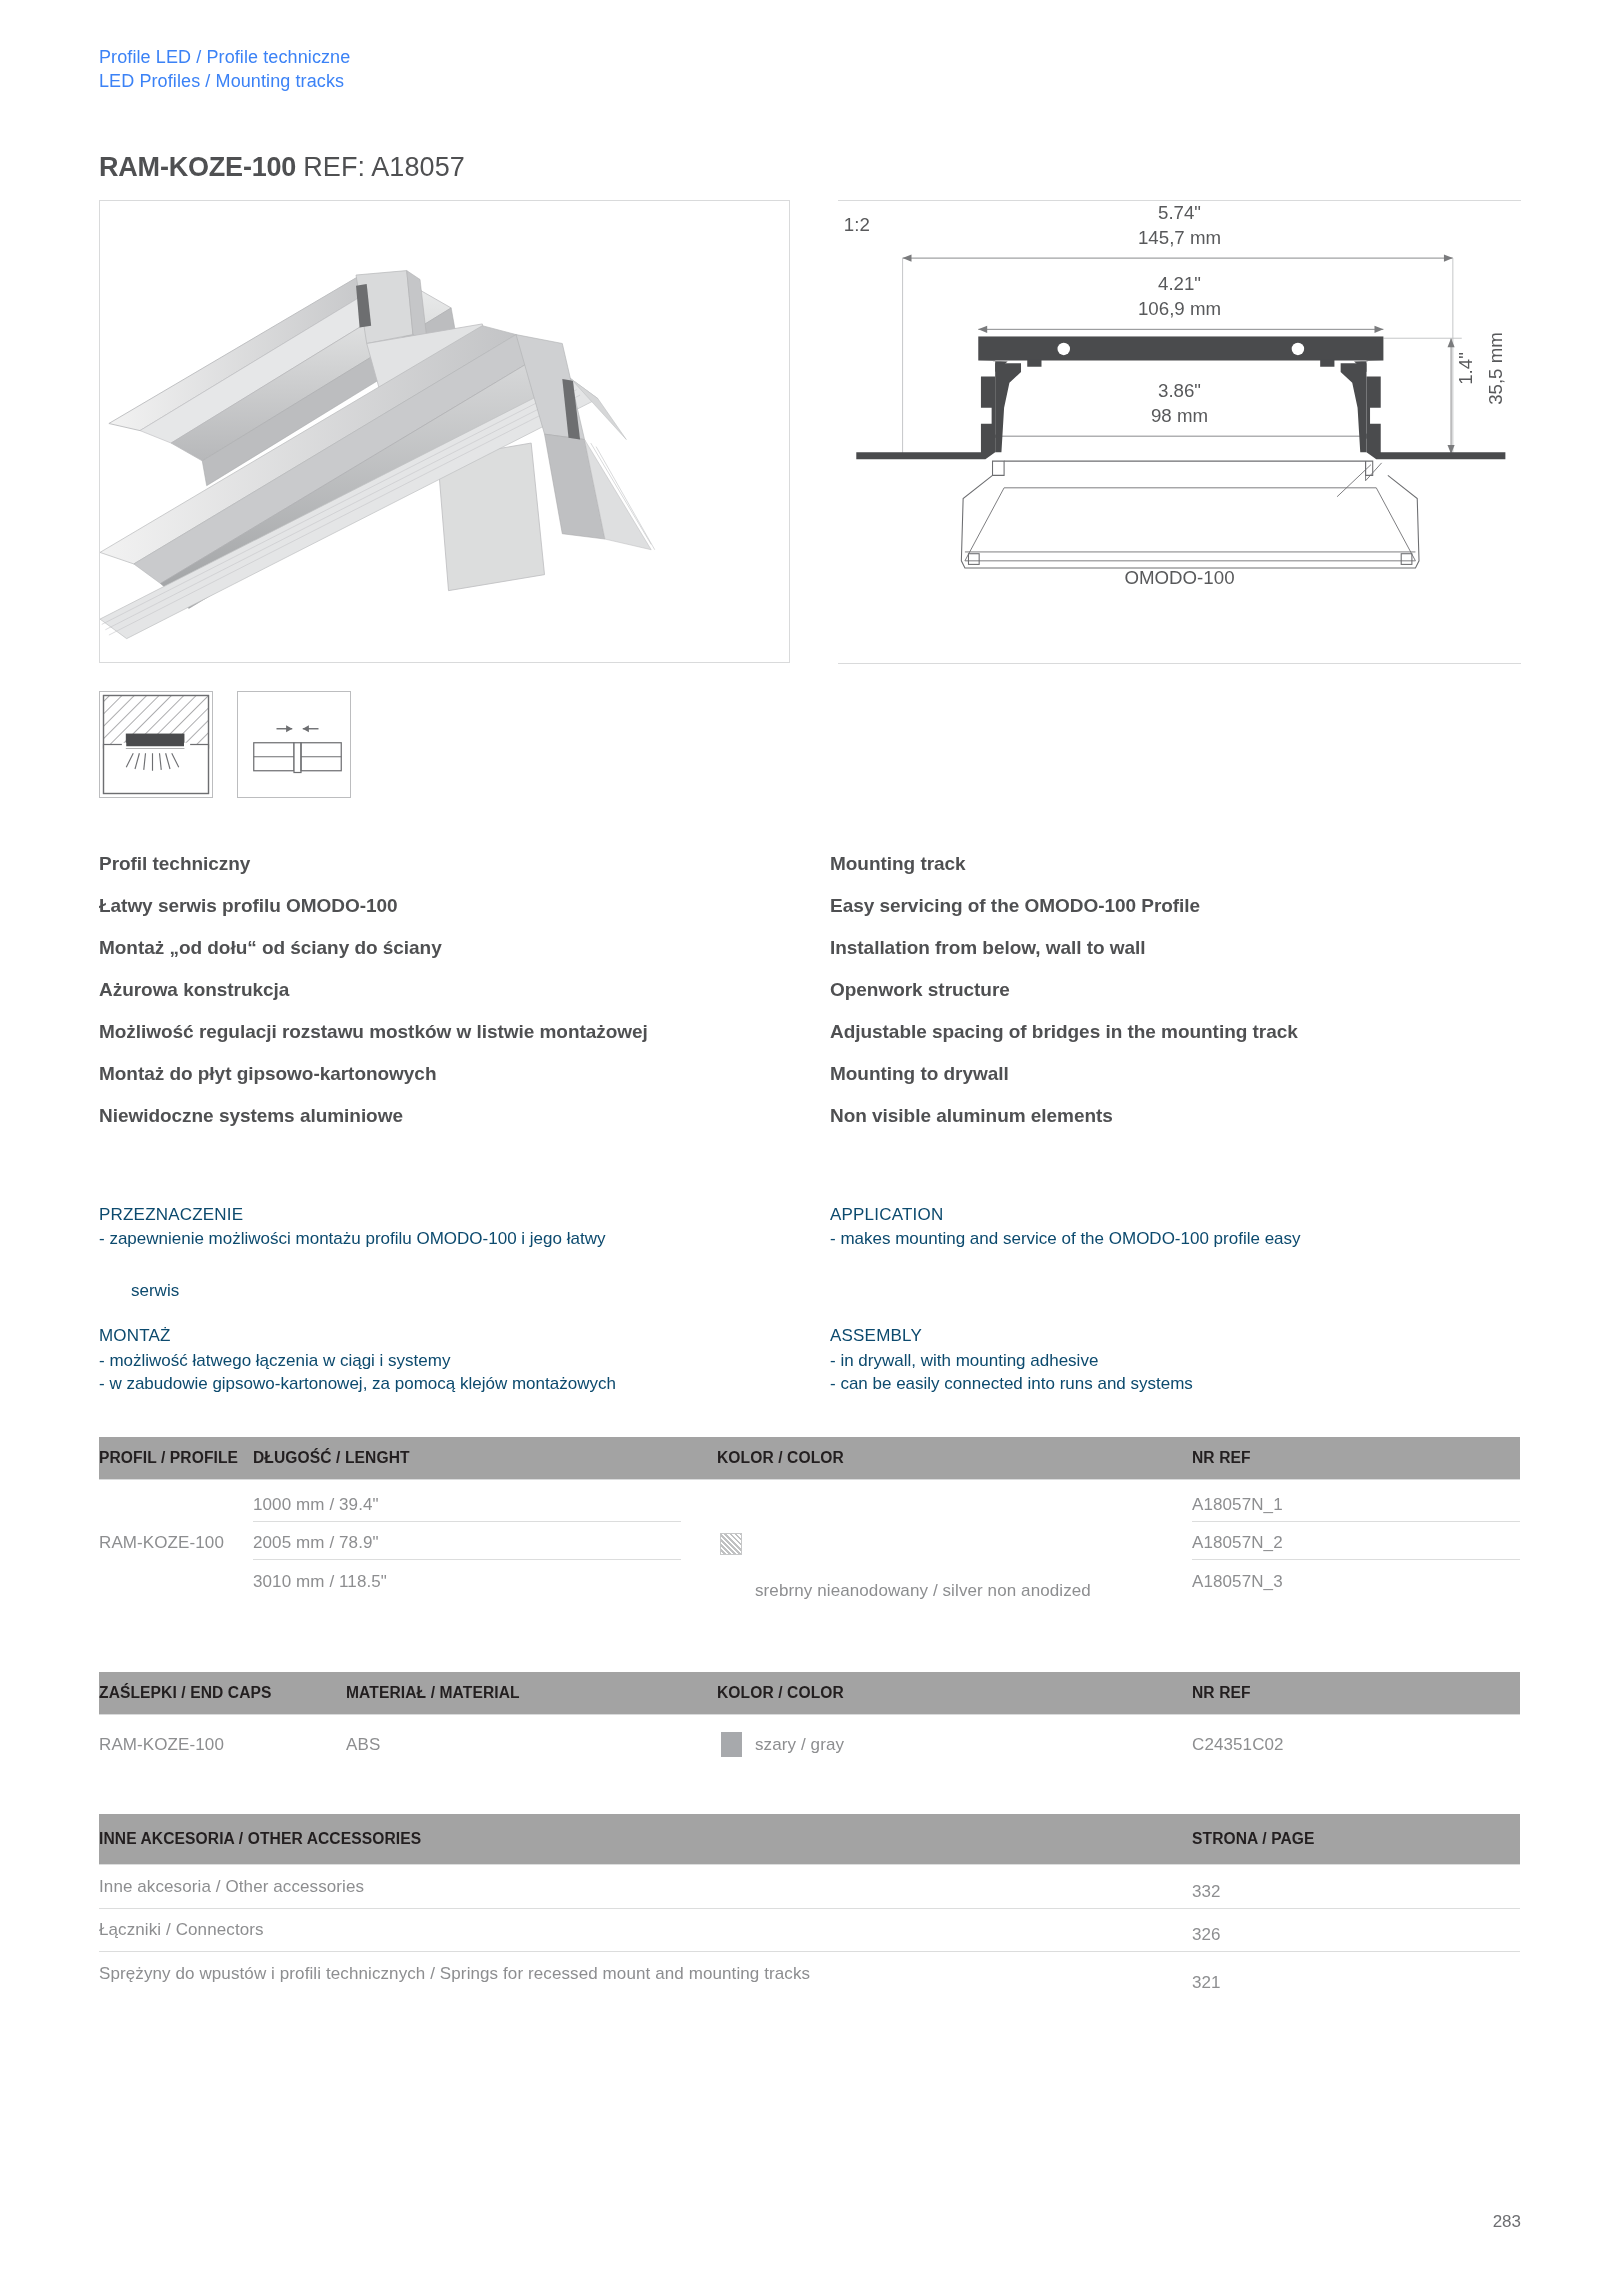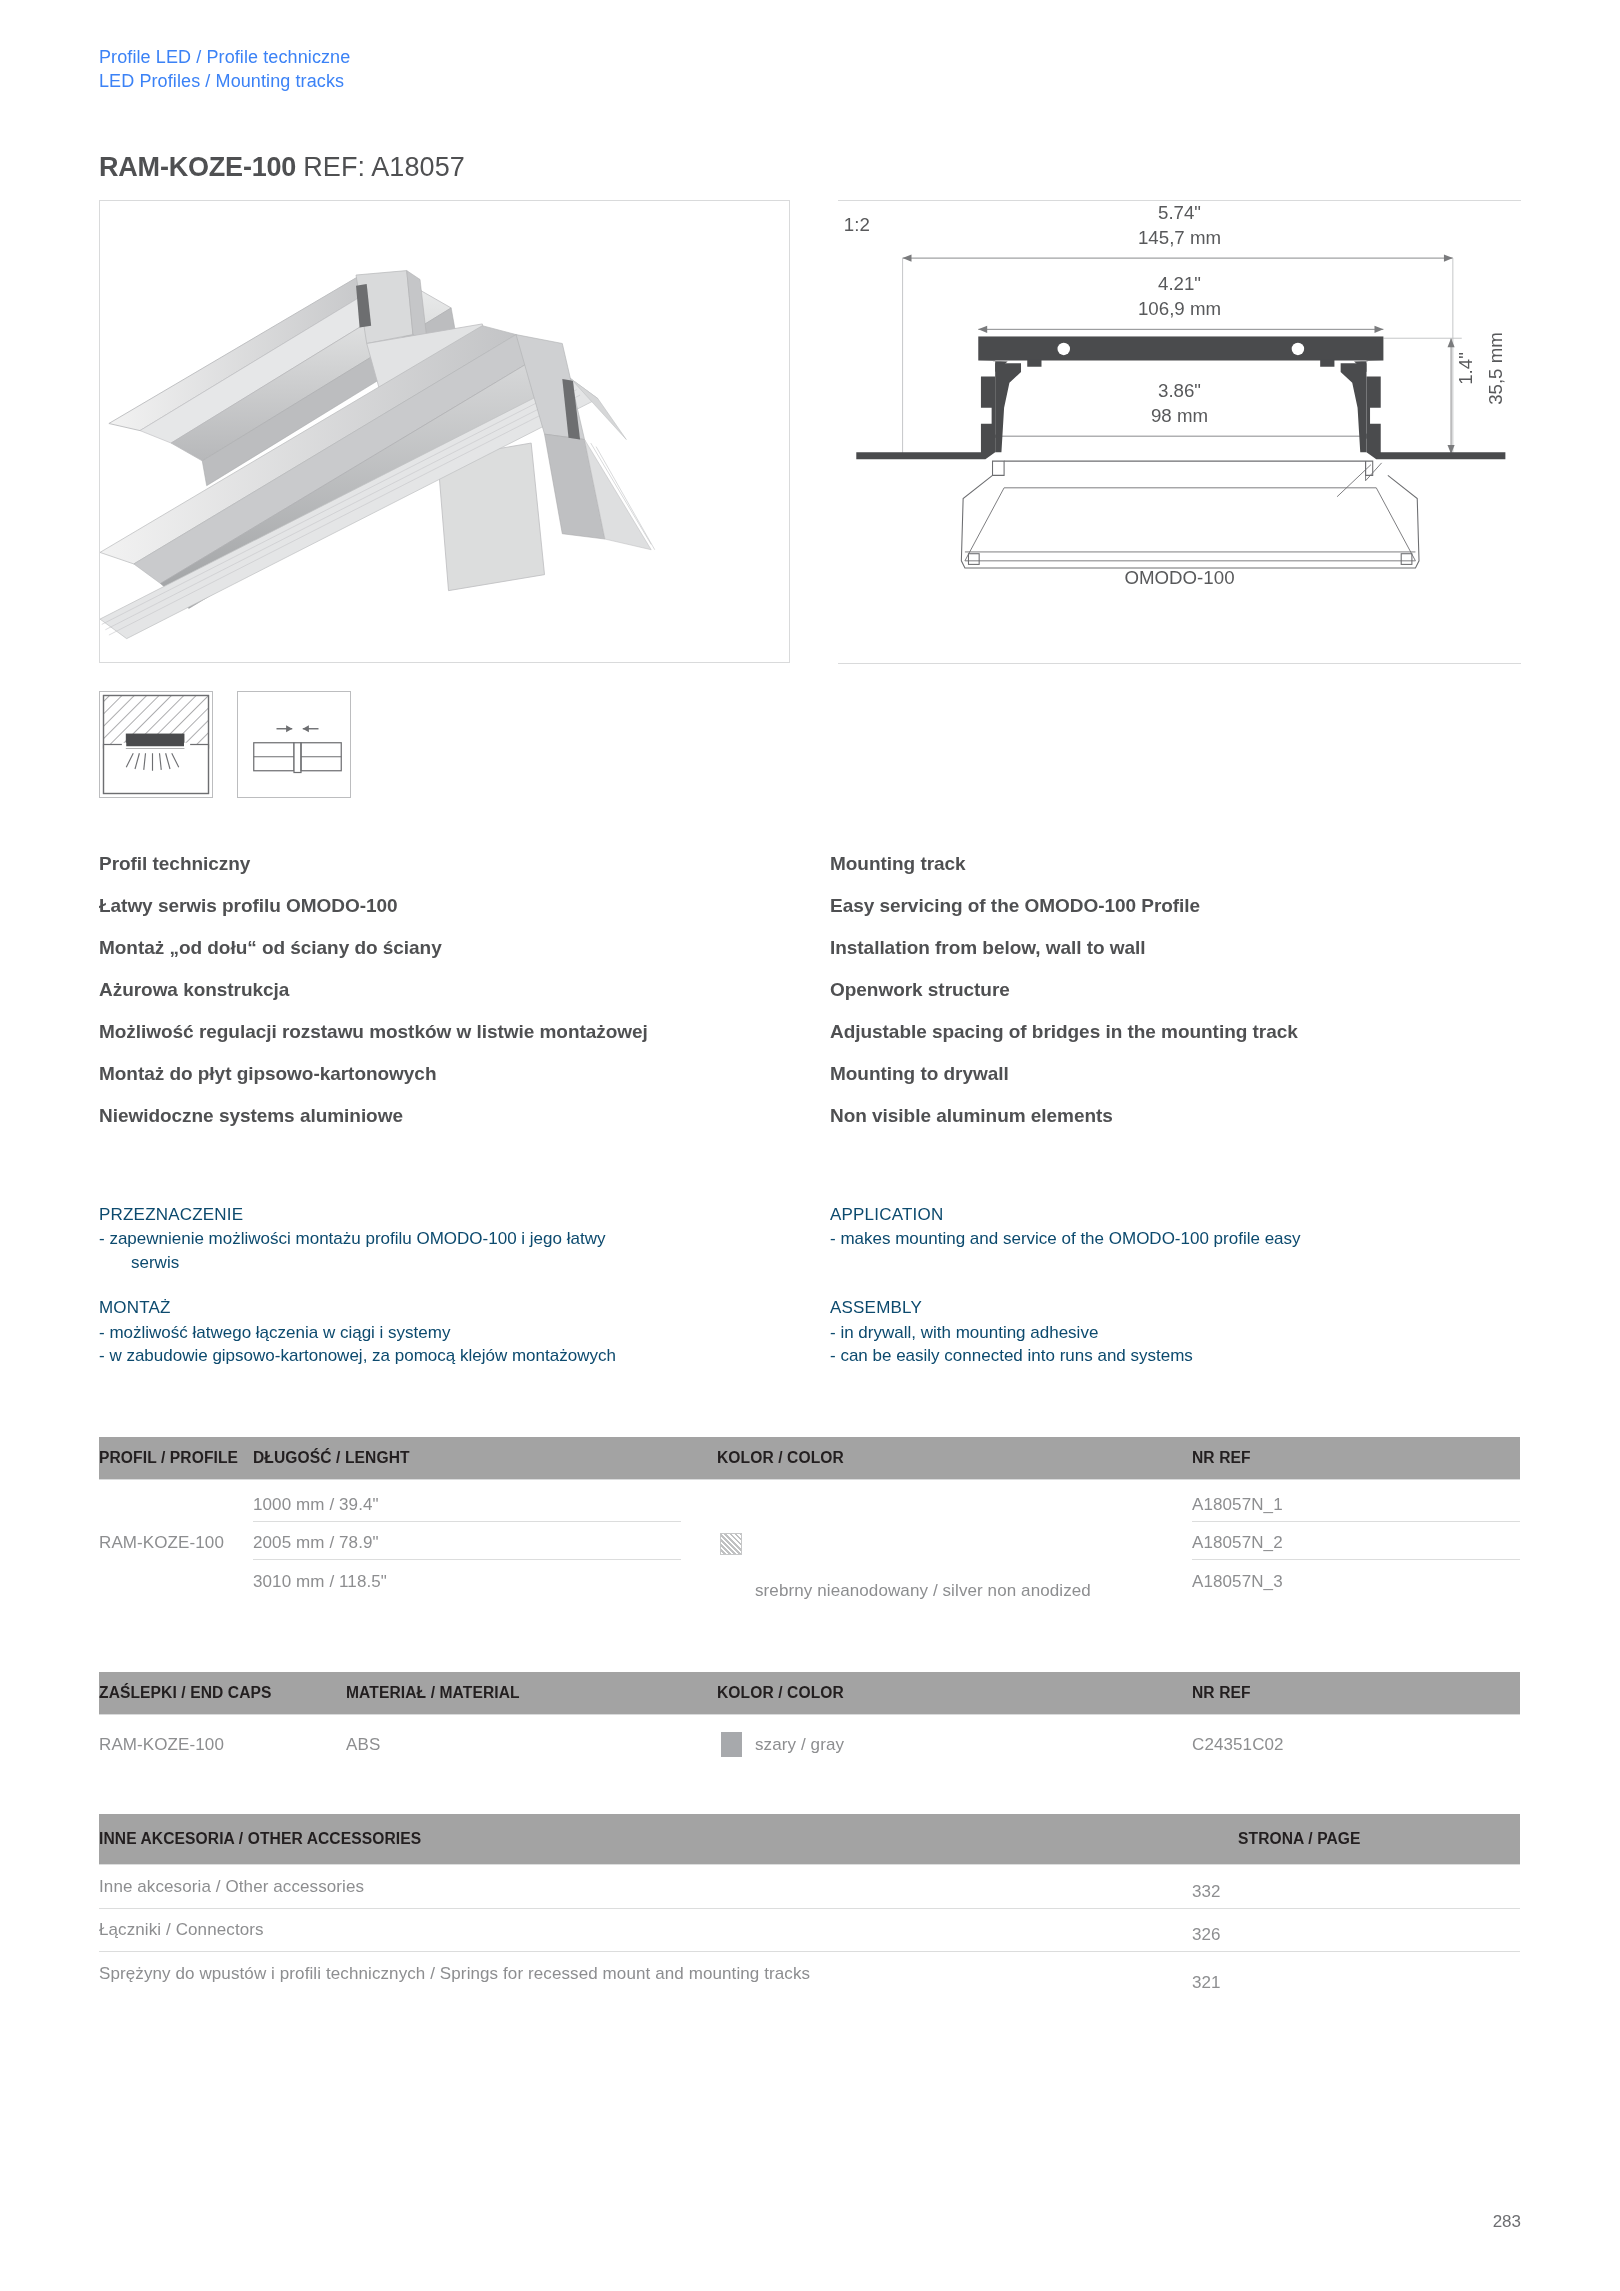--- a/index.html
+++ b/index.html
@@ -61,21 +61,21 @@
     line-height: 25px; margin-bottom: 17px; letter-spacing: -0.04px;
   }
 
   
   .desc { position: absolute; width: 651px; font-size: 17px; line-height: 23.6px; color: #0c4a6e; }
   .desc.pl { left: 99px; top: 1203px; }
   .desc.en { left: 830px; top: 1203px; }
   .desc .head { letter-spacing: 0.2px; margin-bottom: 0.9px; }
   .desc .blk { margin-bottom: 21.4px; }
   .desc .ln { padding-left: 16px; text-indent: -16px; }
-  .desc .ln .cont { padding-left: 16px; text-indent: 0; display:block; }
+  .desc .ln .cont { padding-left: 16px; text-indent: 0; display:block;margin-top:28px; }
 
   
   .tbl { position: absolute; left: 99px; width: 1421px; }
   .tbl .hdr {
     background: #a3a3a3; height: 43px; position: relative;
     border-bottom: 0.9px solid #d9dadb;
   }
   .tbl .hdr span {
     position: absolute; top: 50%; transform: translateY(-50%);
     font-size: 15.6px; font-weight: bold; color: #231f20; letter-spacing: 0.1px;
@@ -122,21 +122,21 @@
   #tbl2 .rr { top: 19.6px; }
   #tbl2 .colA { left: 0px; }
   #tbl2 .colB { left: 247px; }
   #tbl2 .colC { left: 656px; }
   #tbl2 .colD { left: 1093px; }
 
   
   #tbl3 { top: 1814px; }
   #tbl3 .hdr { height: 50px; border-bottom: none; }
   #tbl3 .hdr span.c1 { left: 0px; }
-  #tbl3 .hdr span.c2 { left: 1139px; }
+  #tbl3 .hdr span.c2 { left: 1093px; }
   #tbl3 .body { height: 138px; }
   #tbl3 .rowline { position:absolute; left:0; width:1421px; height:0.9px; background:#dcdddd; }
   #tbl3 .colA { left: 0px; }
   #tbl3 .colB { left: 1093px; }
 
   
   .pageno {
     position: absolute; right: 99px; top: 2212px;
     font-size: 17px; color: #6d6e71;
   }

